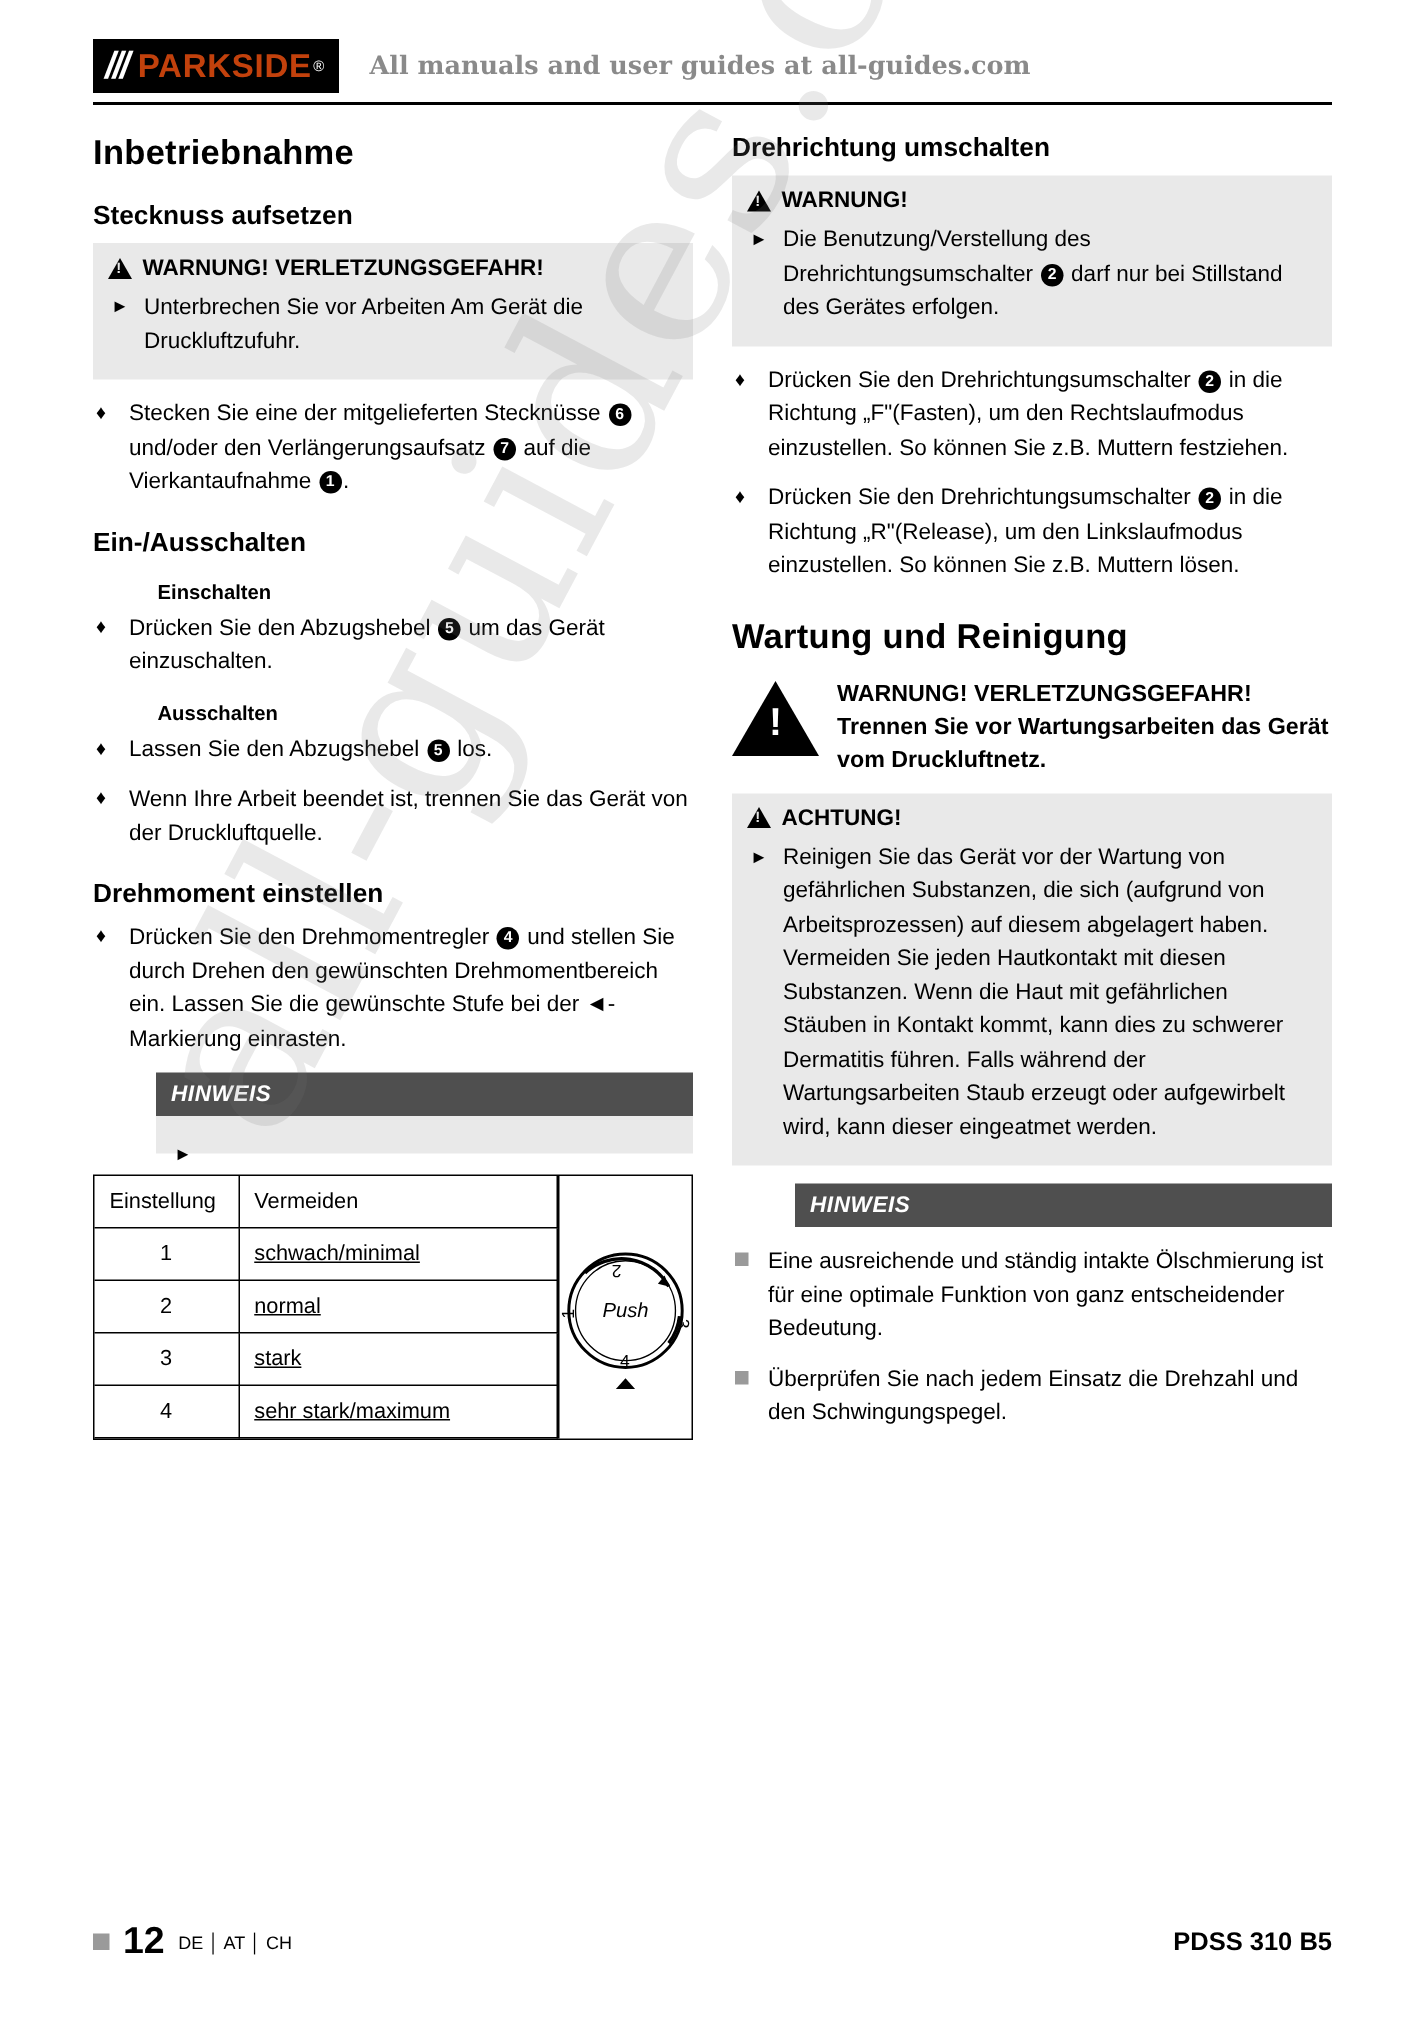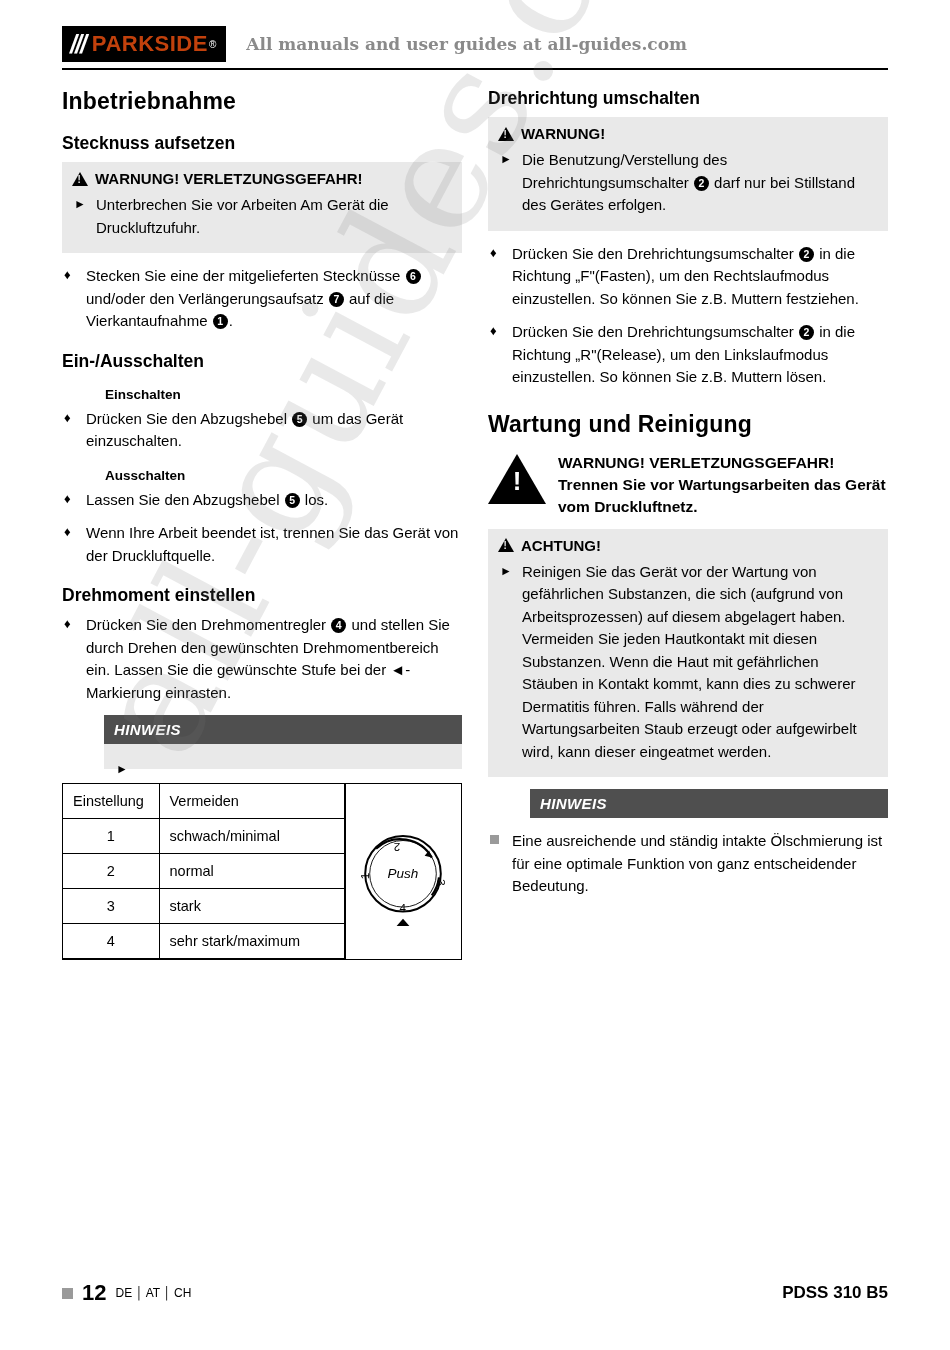--- a/index.html
+++ b/index.html
@@ -279,21 +279,21 @@
     text-align: left;
     font-weight: normal;
   }
   table.torque th { font-weight: normal; }
   table.torque td.setting, table.torque th.setting {
     text-align: center;
     width: 96px;
     box-sizing: border-box;
   }
   table.torque th.setting { text-align: left; }
-  table.torque td.value { width: 185px; box-sizing: border-box; }
+  table.torque td.value { width: 212px; box-sizing: border-box; text-decoration: underline; }
   table.torque tr:first-child th { border-top: none; }
   table.torque tr td:first-child, table.torque tr th:first-child { border-left: none; }
 
   .dialcell {
     flex: 1 1 auto;
     position: relative;
     border-left: 1.6px solid #000;
   }
   .dial {
     position: absolute;
@@ -319,21 +319,21 @@
     display: flex;
     align-items: center;
     gap: 9px;
   }
   .footer .sq {
     width: 11px;
     height: 11px;
     background: #9a9a9a;
     display: inline-block;
   }
-  .footer .pageno { font-weight: bold; font-size: 22px; }
+  .footer .pageno { font-weight: bold; font-size: 25px; }
   .footer .locales { font-size: 12px; }
   .footer .model { font-weight: bold; font-size: 17px; }
 </style>
 </head>
 <body>
 
 <div class="page">
 
   <div class="watermark">all-guides.com</div>
 
@@ -514,20 +514,24 @@
 
     <div class="notebox">
       <div class="nb-head">HINWEIS</div>
     </div>
 
     <ul class="list">
       <li>
         <span class="mk sq"></span>
         <span>Eine ausreichende und ständig intakte Ölschmierung ist für eine optimale Funktion von ganz entscheidender Bedeutung.</span>
       </li>
+      <li>
+        <span class="mk sq"></span>
+        <span>Überprüfen Sie nach jedem Einsatz die Drehzahl und den Schwingungspegel.</span>
+      </li>
     </ul>
 
   </div>
 
   <div class="footer">
     <div class="left">
       <span class="sq"></span>
       <span class="pageno">12</span>
       <span class="locales">DE │ AT │ CH</span>
     </div>

